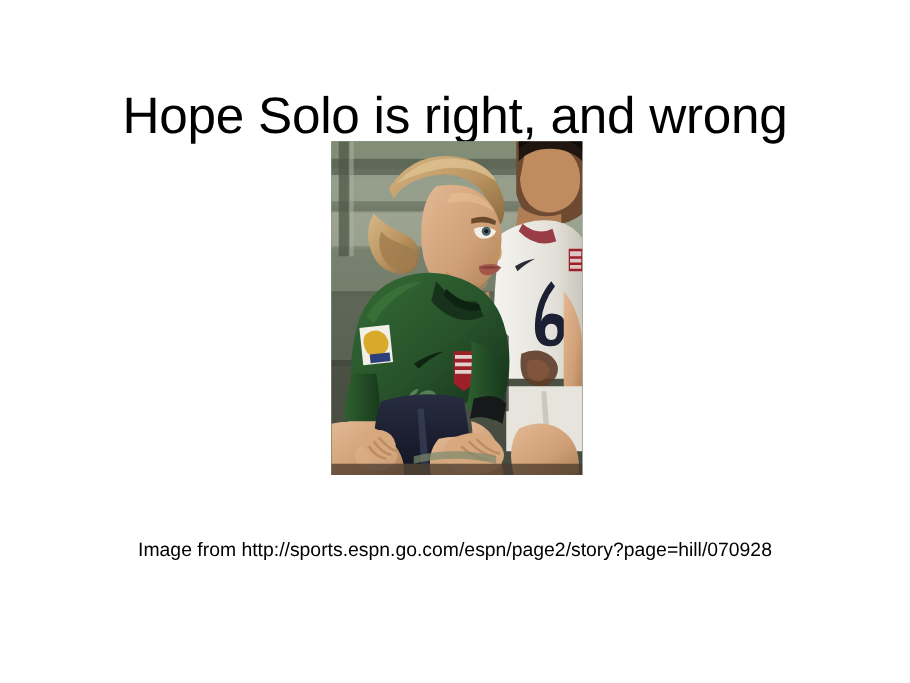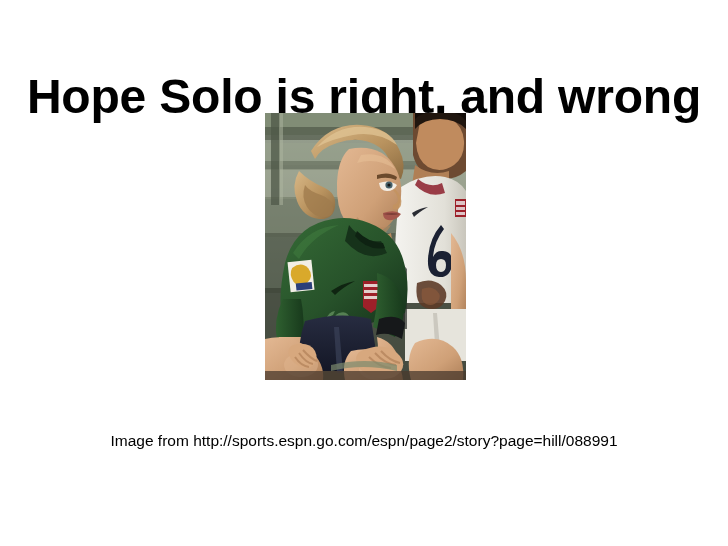--- a/index.html
+++ b/index.html
@@ -24,22 +24,22 @@
     background: #ffffff;
   }
 
   
   #slide-title {
     position: absolute;
     left: 0;
     top: 40px;
     width: 728px;
     text-align: center;
-    font-size: 48px;
-    font-weight: bold;
+    font-size: 41px;
+    font-weight: normal;
     line-height: 50px;
     letter-spacing: -0.2px;
     color: #000000;
     white-space: nowrap;
   }
 
   
   #photo-frame {
     position: absolute;
     left: 265px;
@@ -231,15 +231,15 @@
         <path d="M96 238 q22 -10 36 2 q10 9 4 18 q-7 10 -22 7 q-18 -4 -22 -14 q-3 -9 4 -13 z" fill="#d7a87e"></path>
         <path d="M104 244 q10 10 22 11 M110 240 q10 11 21 12 M116 238 q9 10 19 12" stroke="#b5845c" stroke-width="2" fill="none" opacity="0.8"></path>
 
         <path d="M66 252 q34 -8 66 0 l0 6 q-34 -8 -66 0 z" fill="#7c8a6e" opacity="0.7"></path>
 
         <rect x="0" y="258" width="201" height="9" fill="#4a3a2e" opacity="0.75"></rect>
       </g>
     </svg>
   </div>
 
-  <div id="caption">Image from http://sports.espn.go.com/espn/page2/story?page=hill/088991</div>
+  <div id="caption">Image from http://sports.espn.go.com/espn/page2/story?page=hill/070928</div>
 
 </div>
 
 </body></html>

